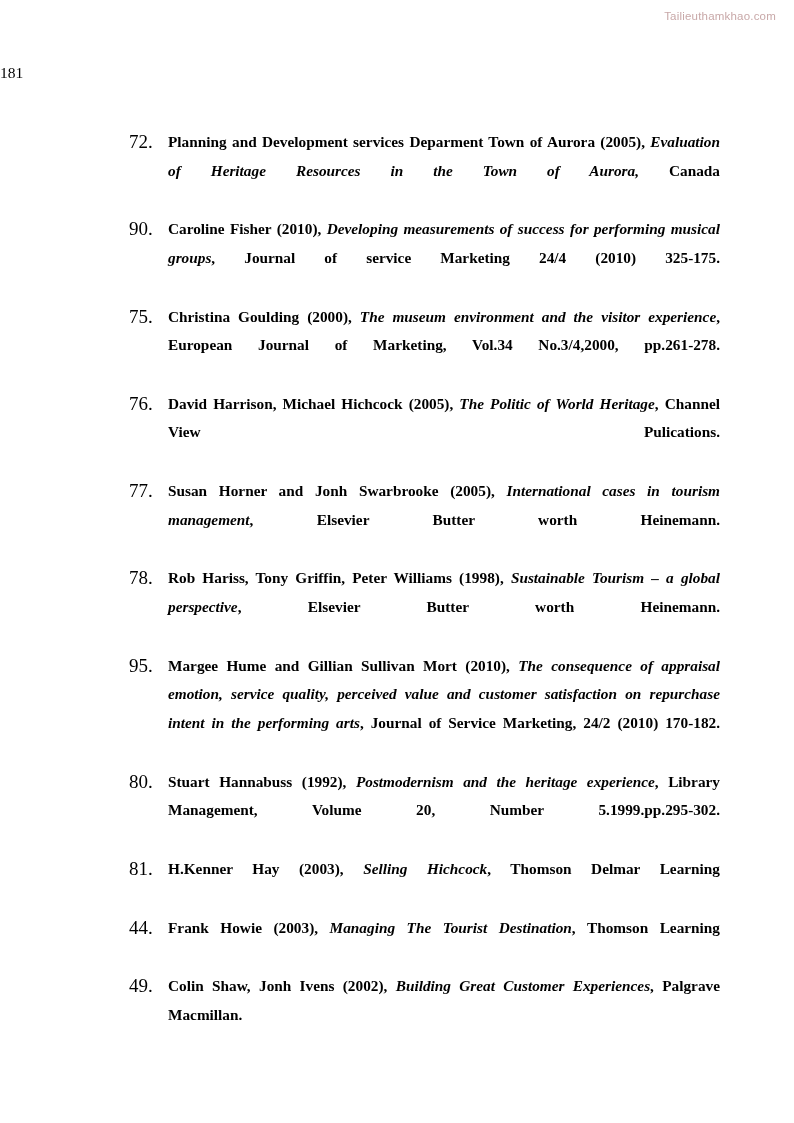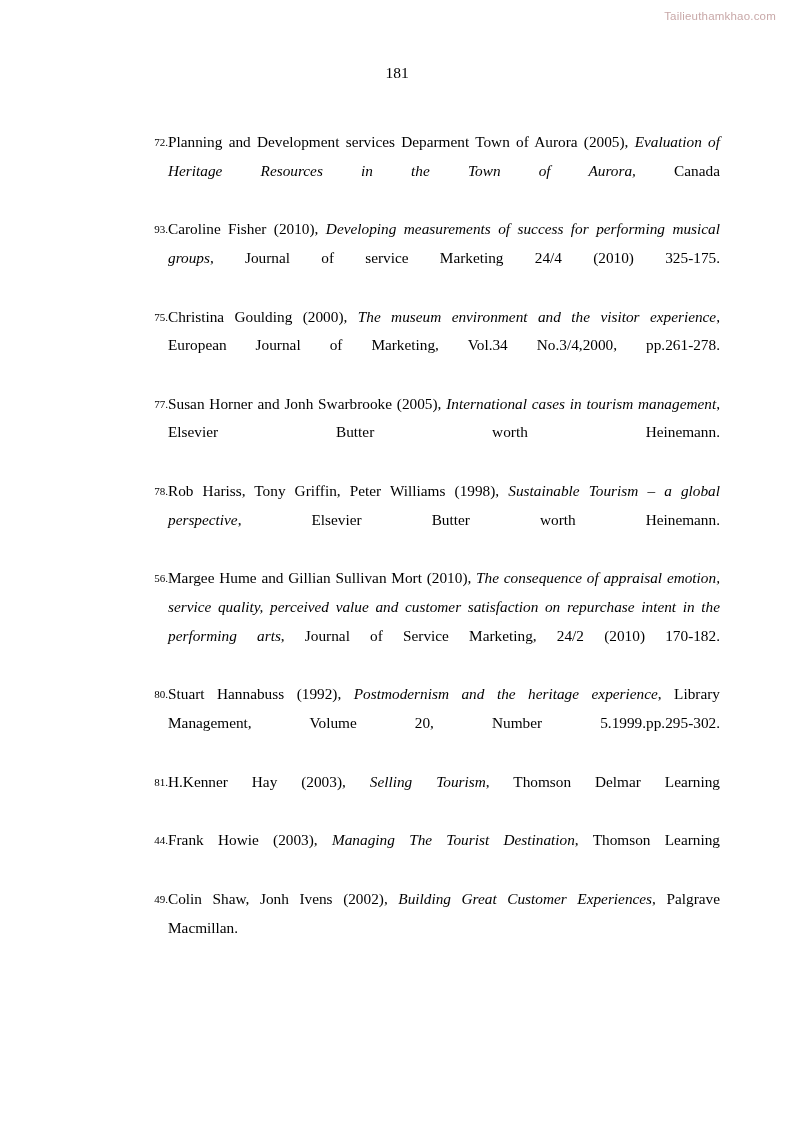--- a/index.html
+++ b/index.html
@@ -29,51 +29,51 @@
     font-size: 11.5px;
     color: #c8a8a8;
     letter-spacing: 0.2px;
     margin-left: 44px;
   }
   .page-number {
     position: absolute;
     top: 64px;
     left: 0;
     width: 794px;
-    text-align: center;
     font-size: 15.5px;
     font-family: "Liberation Serif", serif;
   }
   .content {
     position: absolute;
     top: 128px;
     left: 128px;
     width: 592px;
   }
   .ref-item {
     display: flex;
     align-items: flex-start;
     margin-bottom: 1.5px;
   }
   .ref-num {
     width: 40px;
     flex: 0 0 40px;
-    font-size: 11px;
+    font-size: 19px;
     line-height: 28.6px;
-    text-align: right;
+    text-align: left;
     padding-left: 1px;
     box-sizing: border-box;
   }
   .ref-text {
     flex: 1 1 auto;
     font-size: 15.3px;
     line-height: 28.6px;
     text-align: justify;
     text-justify: inter-word;
     hyphens: none;
+    font-weight: bold;
   }
   .ref-text i {
     font-style: italic;
   }
   
   .ref-text::after {
     content: "";
     display: inline-block;
     width: 100%;
   }
@@ -86,46 +86,50 @@
   <div class="watermark">Tailieuthamkhao.com</div>
 
   <div class="page-number">181</div>
 
   <div class="content" id="ref-list">
       <div class="ref-item">
         <div class="ref-num">72.</div>
         <div class="ref-text"><span>Planning and Development services Deparment Town of Aurora (2005), </span><i>Evaluation of Heritage Resources in the Town of Aurora,</i><span> Canada</span></div>
       </div>
       <div class="ref-item">
-        <div class="ref-num">93.</div>
+        <div class="ref-num">90.</div>
         <div class="ref-text"><span>Caroline Fisher (2010), </span><i>Developing measurements of success for performing musical groups</i><span>, Journal of service Marketing 24/4 (2010) 325-175.</span></div>
       </div>
       <div class="ref-item">
         <div class="ref-num">75.</div>
         <div class="ref-text"><span>Christina Goulding (2000), </span><i>The museum environment and the visitor experience</i><span>, European Journal of Marketing, Vol.34 No.3/4,2000, pp.261-278.</span></div>
+      </div>
+      <div class="ref-item">
+        <div class="ref-num">76.</div>
+        <div class="ref-text"><span>David Harrison, Michael Hichcock (2005), </span><i>The Politic of World Heritage</i><span>, Channel View Pulications.</span></div>
       </div>
       <div class="ref-item">
         <div class="ref-num">77.</div>
         <div class="ref-text"><span>Susan Horner and Jonh Swarbrooke (2005), </span><i>International cases in tourism management</i><span>, Elsevier Butter worth Heinemann.</span></div>
       </div>
       <div class="ref-item">
         <div class="ref-num">78.</div>
         <div class="ref-text"><span>Rob Hariss, Tony Griffin, Peter Williams (1998), </span><i>Sustainable Tourism – a global perspective</i><span>, Elsevier Butter worth Heinemann.</span></div>
       </div>
       <div class="ref-item">
-        <div class="ref-num">56.</div>
+        <div class="ref-num">95.</div>
         <div class="ref-text"><span>Margee Hume and Gillian Sullivan Mort (2010), </span><i>The consequence of appraisal emotion, service quality, perceived value and customer satisfaction on repurchase intent in the performing arts</i><span>, Journal of Service Marketing, 24/2 (2010) 170-182.</span></div>
       </div>
       <div class="ref-item">
         <div class="ref-num">80.</div>
         <div class="ref-text"><span>Stuart Hannabuss (1992), </span><i>Postmodernism and the heritage experience</i><span>, Library Management, Volume 20, Number 5.1999.pp.295-302.</span></div>
       </div>
       <div class="ref-item">
         <div class="ref-num">81.</div>
-        <div class="ref-text"><span>H.Kenner Hay (2003), </span><i>Selling Tourism</i><span>, Thomson Delmar Learning</span></div>
+        <div class="ref-text"><span>H.Kenner Hay (2003), </span><i>Selling Hichcock</i><span>, Thomson Delmar Learning</span></div>
       </div>
       <div class="ref-item">
         <div class="ref-num">44.</div>
         <div class="ref-text"><span>Frank Howie (2003), </span><i>Managing The Tourist Destination</i><span>, Thomson Learning</span></div>
       </div>
       <div class="ref-item">
         <div class="ref-num">49.</div>
         <div class="ref-text"><span>Colin Shaw, Jonh Ivens (2002), </span><i>Building Great Customer Experiences</i><span>, Palgrave Macmillan.</span></div>
       </div>
     </div>

